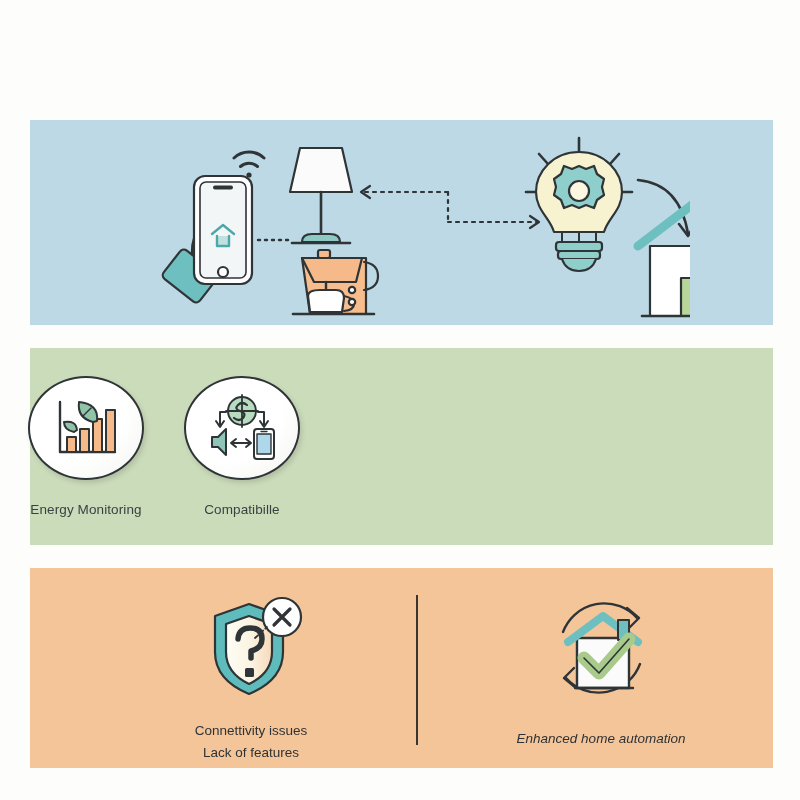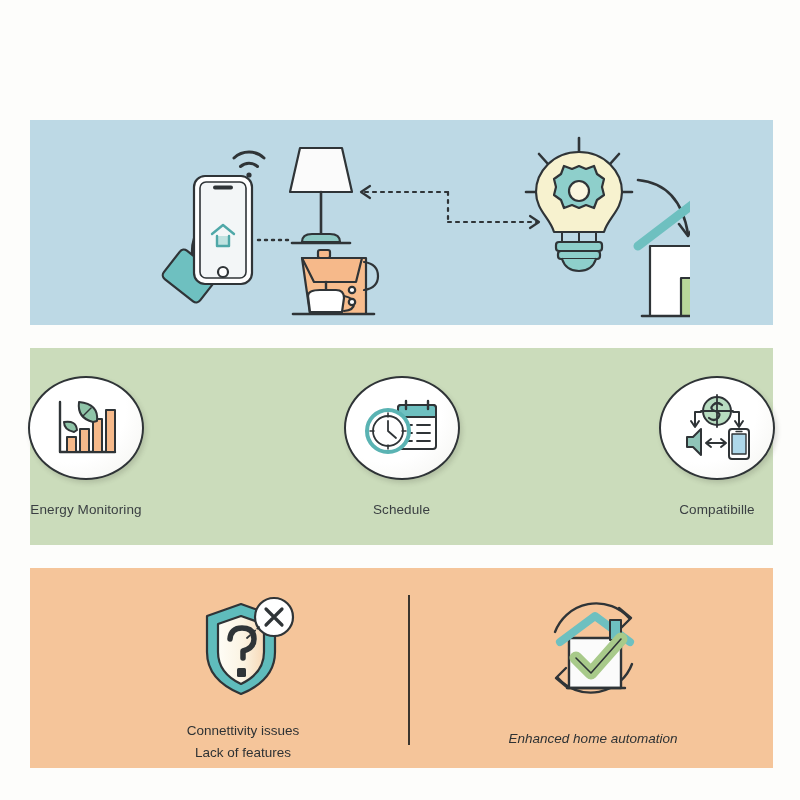--- a/index.html
+++ b/index.html
@@ -18,21 +18,21 @@
   #band-outcomes{top:568px;height:200px;background:#f5c59a;}
 
   .band-inner{position:absolute;left:0;top:0;width:100%;height:100%;}
 
   svg{display:block;}
   .scene{position:absolute;}
 
   
   .feature-row{
     position:absolute;left:0;top:28px;width:100%;
-    display:flex;justify-content:space-between;align-items:flex-start;
+    display:flex;justify-content:flex-start;align-items:flex-start;
     gap:44px;
   }
   .feature-card{
     width:112px;
     display:flex;flex-direction:column;align-items:center;
   }
   .feature-circle{
     width:112px;height:100px;border-radius:50%;
     background:radial-gradient(ellipse at 35% 30%, #ffffff 55%, #f2f2ee 100%);
     border:2px solid #2f3437;
@@ -40,21 +40,21 @@
     display:flex;align-items:center;justify-content:center;
     overflow:hidden;
   }
   .feature-label{
     margin-top:22px;
     font-size:13.5px;color:#3a3f42;letter-spacing:.1px;
     white-space:nowrap;text-align:center;
   }
 
   
-  .outcome-wrap{position:absolute;left:8px;top:0;width:100%;height:100%;}
+  .outcome-wrap{position:absolute;left:16px;top:0;width:100%;height:100%;}
   .outcome-col{position:absolute;display:flex;flex-direction:column;align-items:center;}
   #outcome-issues{left:110px;top:22px;width:190px;}
   #outcome-benefit{left:430px;top:22px;width:250px;}
   .outcome-art{height:116px;display:flex;align-items:center;justify-content:center;}
   .outcome-text{margin-top:14px;text-align:center;color:#2e3234;font-size:13.5px;line-height:1.65;}
   .outcome-text div{white-space:nowrap;}
   #outcome-benefit .outcome-text{margin-top:22px;font-style:italic;}
   .vdivider{position:absolute;left:370px;top:27px;width:2px;height:150px;background:#3a352e;}
 </style>
 </head>
@@ -179,45 +179,20 @@
                 <rect x="59" y="18" width="9" height="42" fill="#f6b98a"></rect>
                 <path d="M27 40 q-10 -2 -10 -10 q12 -2 13 8 Z" fill="#8fc4a8"></path>
                 <path d="M46 30 q-16 -4 -14 -20 q20 2 18 19 Z" fill="#8fc4a8"></path>
                 <path d="M36 24 L44 16" stroke-width="1.5"></path>
               </g>
             </svg>
           </div>
           <div class="feature-label">Energy Monitoring</div>
         </div>
 
-        <div class="feature-card">
-          <div class="feature-circle">
-            <svg width="80" height="70" viewBox="0 0 80 70">
-              <g fill="none" stroke="#2f3437" stroke-width="2" stroke-linecap="round" stroke-linejoin="round">
-                <g>
-                  <rect x="36" y="12" width="38" height="44" rx="3" fill="#ffffff"></rect>
-                  <path d="M36 24 L74 24 L74 15 a3 3 0 0 0 -3 -3 L39 12 a3 3 0 0 0 -3 3 Z" fill="#6ec0c0"></path>
-                  <path d="M44 8 L44 16 M66 8 L66 16" stroke-width="2.4"></path>
-                  <g stroke-width="1.8">
-                    <path d="M42 32 L50 32 M55 32 L68 32"></path>
-                    <path d="M42 40 L50 40 M55 40 L68 40"></path>
-                    <path d="M42 48 L50 48 M55 48 L68 48"></path>
-                  </g>
-                </g>
-                <g>
-                  <circle cx="26" cy="38" r="21" fill="#ffffff" stroke="#5ab3b3" stroke-width="4"></circle>
-                  <circle cx="26" cy="38" r="15" fill="#ffffff" stroke="#2f3437" stroke-width="1.8"></circle>
-                  <path d="M26 38 L26 28 M26 38 L34 45" stroke-width="1.8"></path>
-                  <path d="M26 20 L26 24 M26 52 L26 56 M8 38 L12 38 M40 38 L44 38" stroke-width="1.6"></path>
-                </g>
-              </g>
-            </svg>
-          </div>
-          <div class="feature-label">Schedule</div>
-        </div>
 
         <div class="feature-card">
           <div class="feature-circle">
             <svg width="80" height="74" viewBox="0 0 80 74">
               <g fill="none" stroke="#2f3437" stroke-width="2" stroke-linecap="round" stroke-linejoin="round">
                 <g>
                   <circle cx="40" cy="20" r="14" fill="#b7dcc0"></circle>
                   <path d="M40 4 L40 36 M24 20 L56 20" stroke-width="1.8"></path>
                   <path d="M45 14 q-5 -4 -9 0 q-4 4 2 6 q7 2 3 7 q-4 4 -9 0" stroke-width="2.2"></path>
                 </g>

